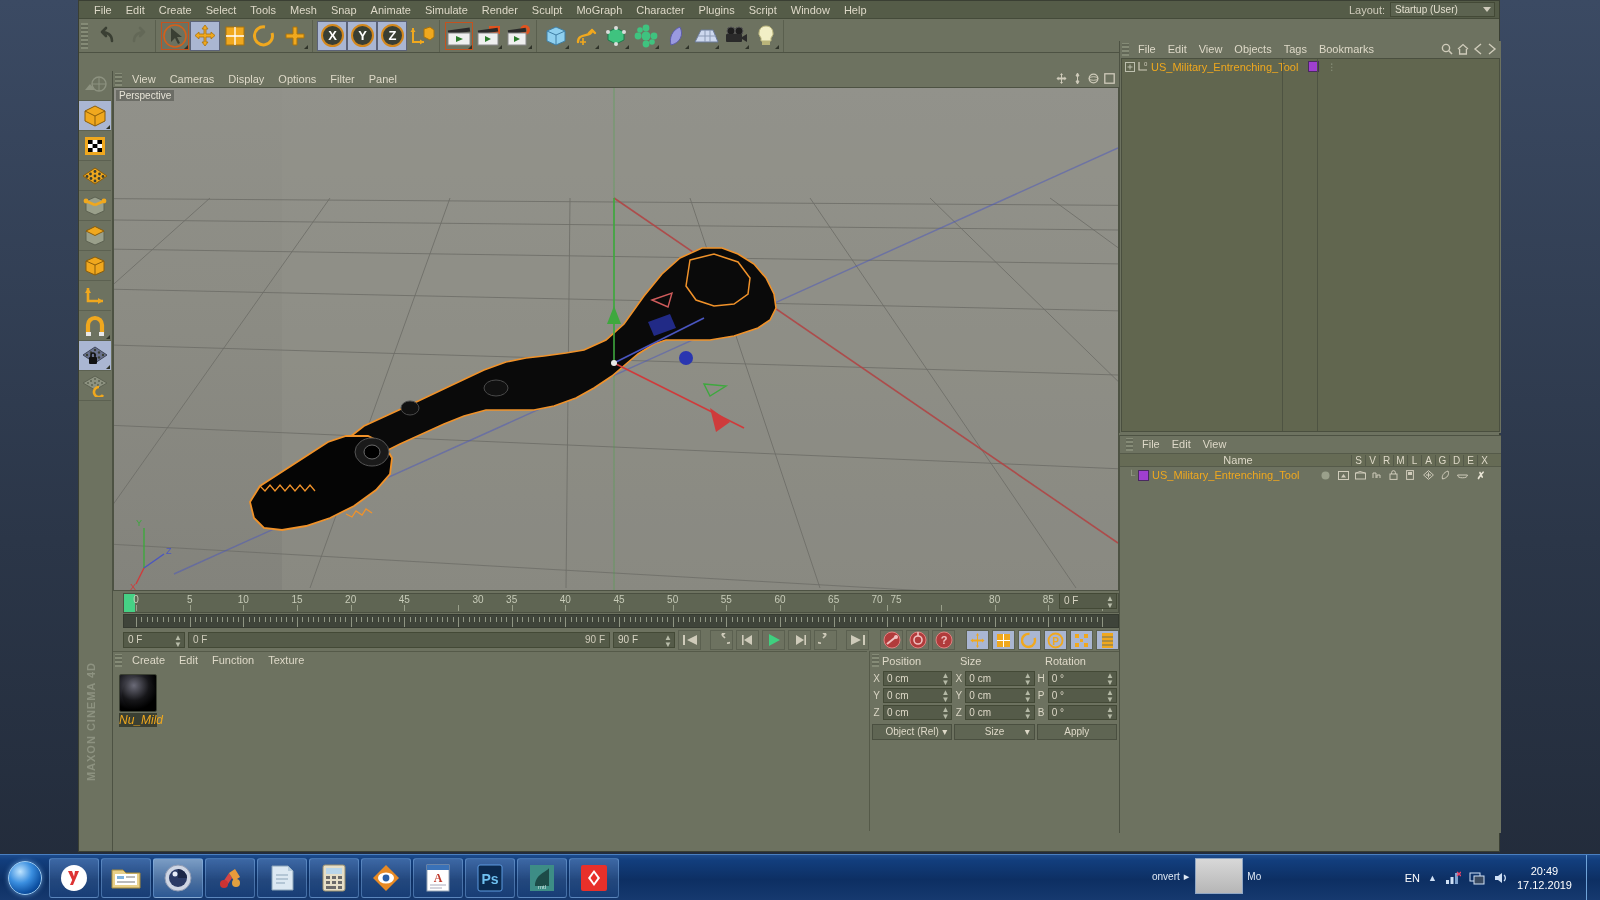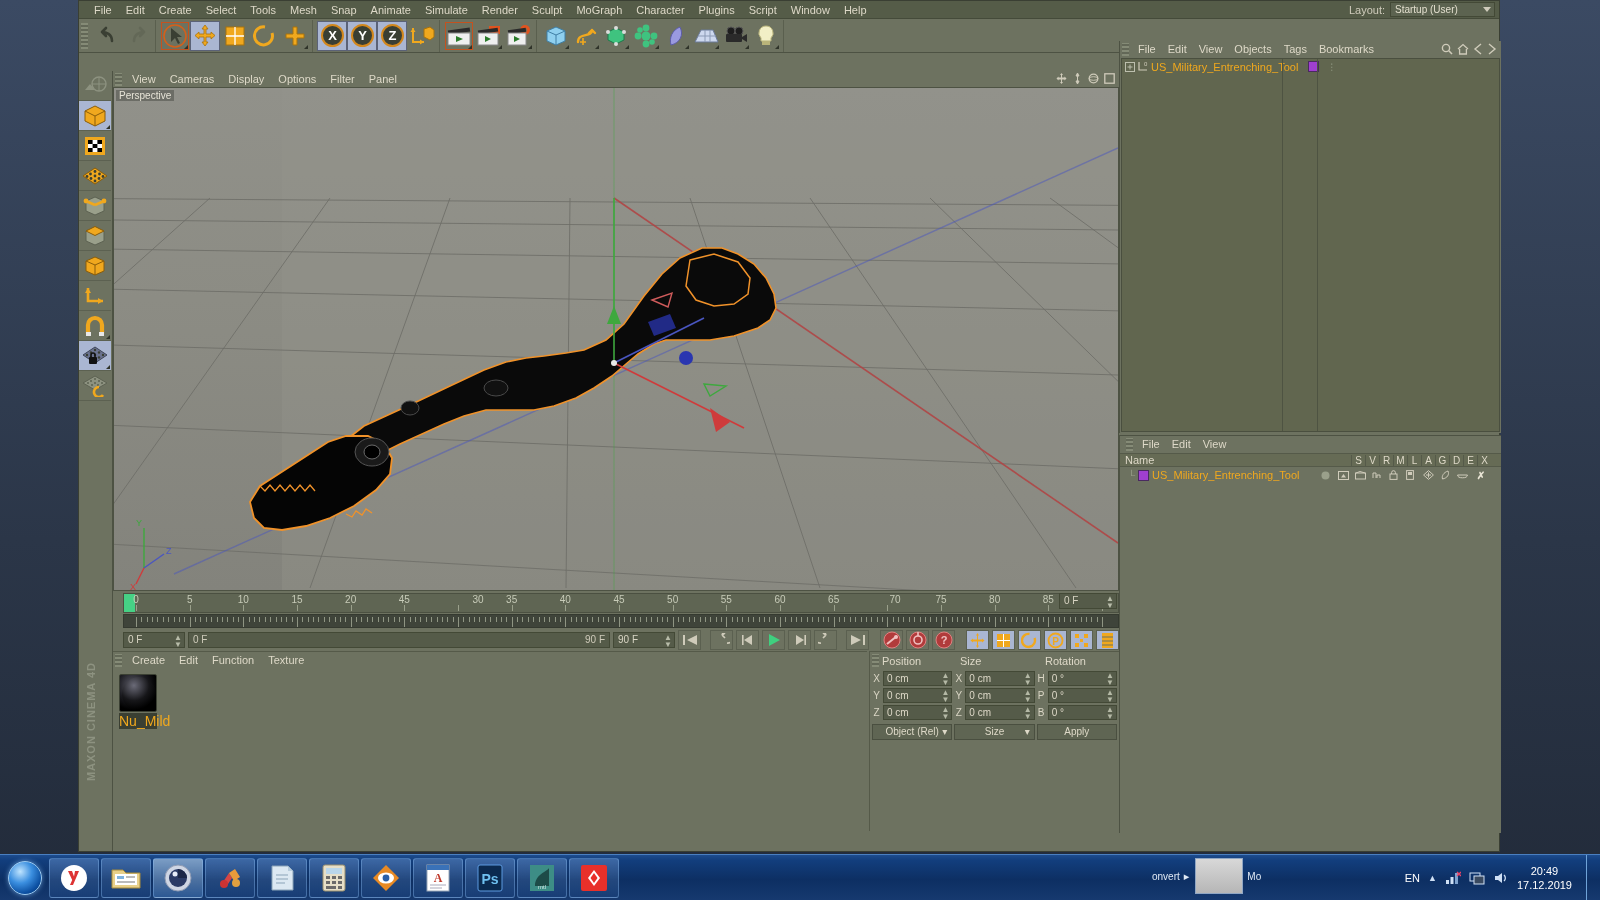--- a/index.html
+++ b/index.html
@@ -110,21 +110,21 @@
             border-top:1px solid #555a49;}
   .mm-menu { height:17px; display:flex; align-items:center; padding-left:2px;}
   .mm-menu .mi { padding:0 7px; font-size:11px; color:#ded9c8; line-height:17px;}
   .mat { position:absolute; left:6px; top:22px; width:38px; }
   .mat .sw { width:38px; height:38px; border:1px solid #3b4033;
      background:radial-gradient(circle at 34% 28%, #5a5a66 0%, #1b1b20 42%, #000 70%),
                 repeating-linear-gradient(135deg,#c9c9c9 0 3px,#8e8e8e 3px 6px);
      border-radius:2px; position:relative; overflow:hidden;}
   .mat .sw:after{content:"";position:absolute;left:2px;top:2px;width:34px;height:34px;border-radius:50%;
      background:radial-gradient(circle at 35% 25%,#6b6b78 0%,#161619 45%,#000 72%);}
-  .mat .nm { font-size:14px; color:#f0a81e; background:#3a3f32; text-align:center; margin-top:1px;}
+  .mat .nm { font-size:12px; color:#f0a81e; background:#3a3f32; text-align:center; margin-top:1px;font-style:italic;}
 
   
   .coord { position:absolute; left:790px; top:650px; width:250px; bottom:20px;
            background:#6d7260; border-left:1px solid #555a49; border-top:1px solid #555a49;}
   .co-head { display:flex; height:17px; align-items:center; padding-left:2px; }
   .co-head span { font-size:11px; color:#ded9c8; }
   .co-row { display:flex; align-items:center; height:16px; margin:1px 2px; gap:2px;}
   .co-ax { width:9px; font-size:10px; color:#d9d5c4; text-align:center;}
   .co-in { flex:1; height:15px; background:#555b49; border:1px solid #434936; color:#ded9c8;
            font-size:10px; line-height:13px; padding-left:3px; position:relative;}
@@ -149,21 +149,21 @@
   .om-row { display:flex; align-items:center; height:15px; padding-left:3px; gap:2px;}
   .om-row .nm { font-size:11px; color:#f0a81e; }
   .om-dot { width:11px; height:11px; background:#a03fd0; border:1px solid #4a2a60;}
 
   .strmgr { position:absolute; left:1040px; top:434px; width:382px; height:398px;
             background:#6d7260; border-left:1px solid #4d5243; border-top:1px solid #4d5243;}
   .sm-menu { height:17px; display:flex; align-items:center; padding-left:6px;}
   .sm-menu .mi { padding:0 6px; font-size:11px; color:#ded9c8; line-height:17px;}
   .sm-head { display:flex; height:14px; align-items:center; background:#666b55;
              border-top:1px solid #555a49; border-bottom:1px solid #555a49;}
-  .sm-head .h1 { flex:1; padding-left:5px; font-size:11px; color:#ded9c8;}
+  .sm-head .h1 { flex:1; padding-left:5px; font-size:11px; color:#ded9c8;text-align:center;}
   .sm-head .hc { width:14px; text-align:center; font-size:10px; color:#ded9c8;
                  border-left:1px solid #555a49;}
   .sm-row { display:flex; align-items:center; height:16px; padding-left:8px; gap:3px;}
   .sm-row .nm { flex:1; font-size:11px; color:#f0a81e; }
 
   
   .taskbar { position:absolute; left:0; bottom:0; width:1600px; height:46px;
              background:linear-gradient(180deg,#1d4c8e 0%,#123e7d 12%,#0d2f63 55%,#16396f 100%);
              border-top:1px solid #4a7fc0; display:flex; align-items:center; }
   .startbtn { width:46px; height:42px; margin-left:2px; display:flex; align-items:center; justify-content:center;}
@@ -652,23 +652,23 @@
           <div class="tl-num" style="left: 495px;">45</div>
           <div class="tl-tick" style="left: 495px;"></div>
           <div class="tl-num" style="left: 548.667px;">50</div>
           <div class="tl-tick" style="left: 548.667px;"></div>
           <div class="tl-num" style="left: 602.333px;">55</div>
           <div class="tl-tick" style="left: 602.333px;"></div>
           <div class="tl-num" style="left: 656px;">60</div>
           <div class="tl-tick" style="left: 656px;"></div>
           <div class="tl-num" style="left: 709.667px;">65</div>
           <div class="tl-tick" style="left: 709.667px;"></div>
-          <div class="tl-num" style="left: 771px;">70</div>
+          <div class="tl-num" style="left: 753px;">70</div>
           <div class="tl-tick" style="left: 763.333px;"></div>
-          <div class="tl-num" style="left: 817px;">75</div>
+          <div class="tl-num" style="left: 772px;">75</div>
           <div class="tl-tick" style="left: 817px;"></div>
           <div class="tl-num" style="left: 870.667px;">80</div>
           <div class="tl-tick" style="left: 870.667px;"></div>
           <div class="tl-num" style="left: 924.333px;">85</div>
           <div class="tl-tick" style="left: 924.333px;"></div>
           <div class="tl-num" style="left: 978px;">90</div>
           <div class="tl-tick" style="left: 978px;"></div>
         </div>
       <div class="tl-bar2" id="tl-bar2">
           <div class="t big" style="left: 12px;"></div>

